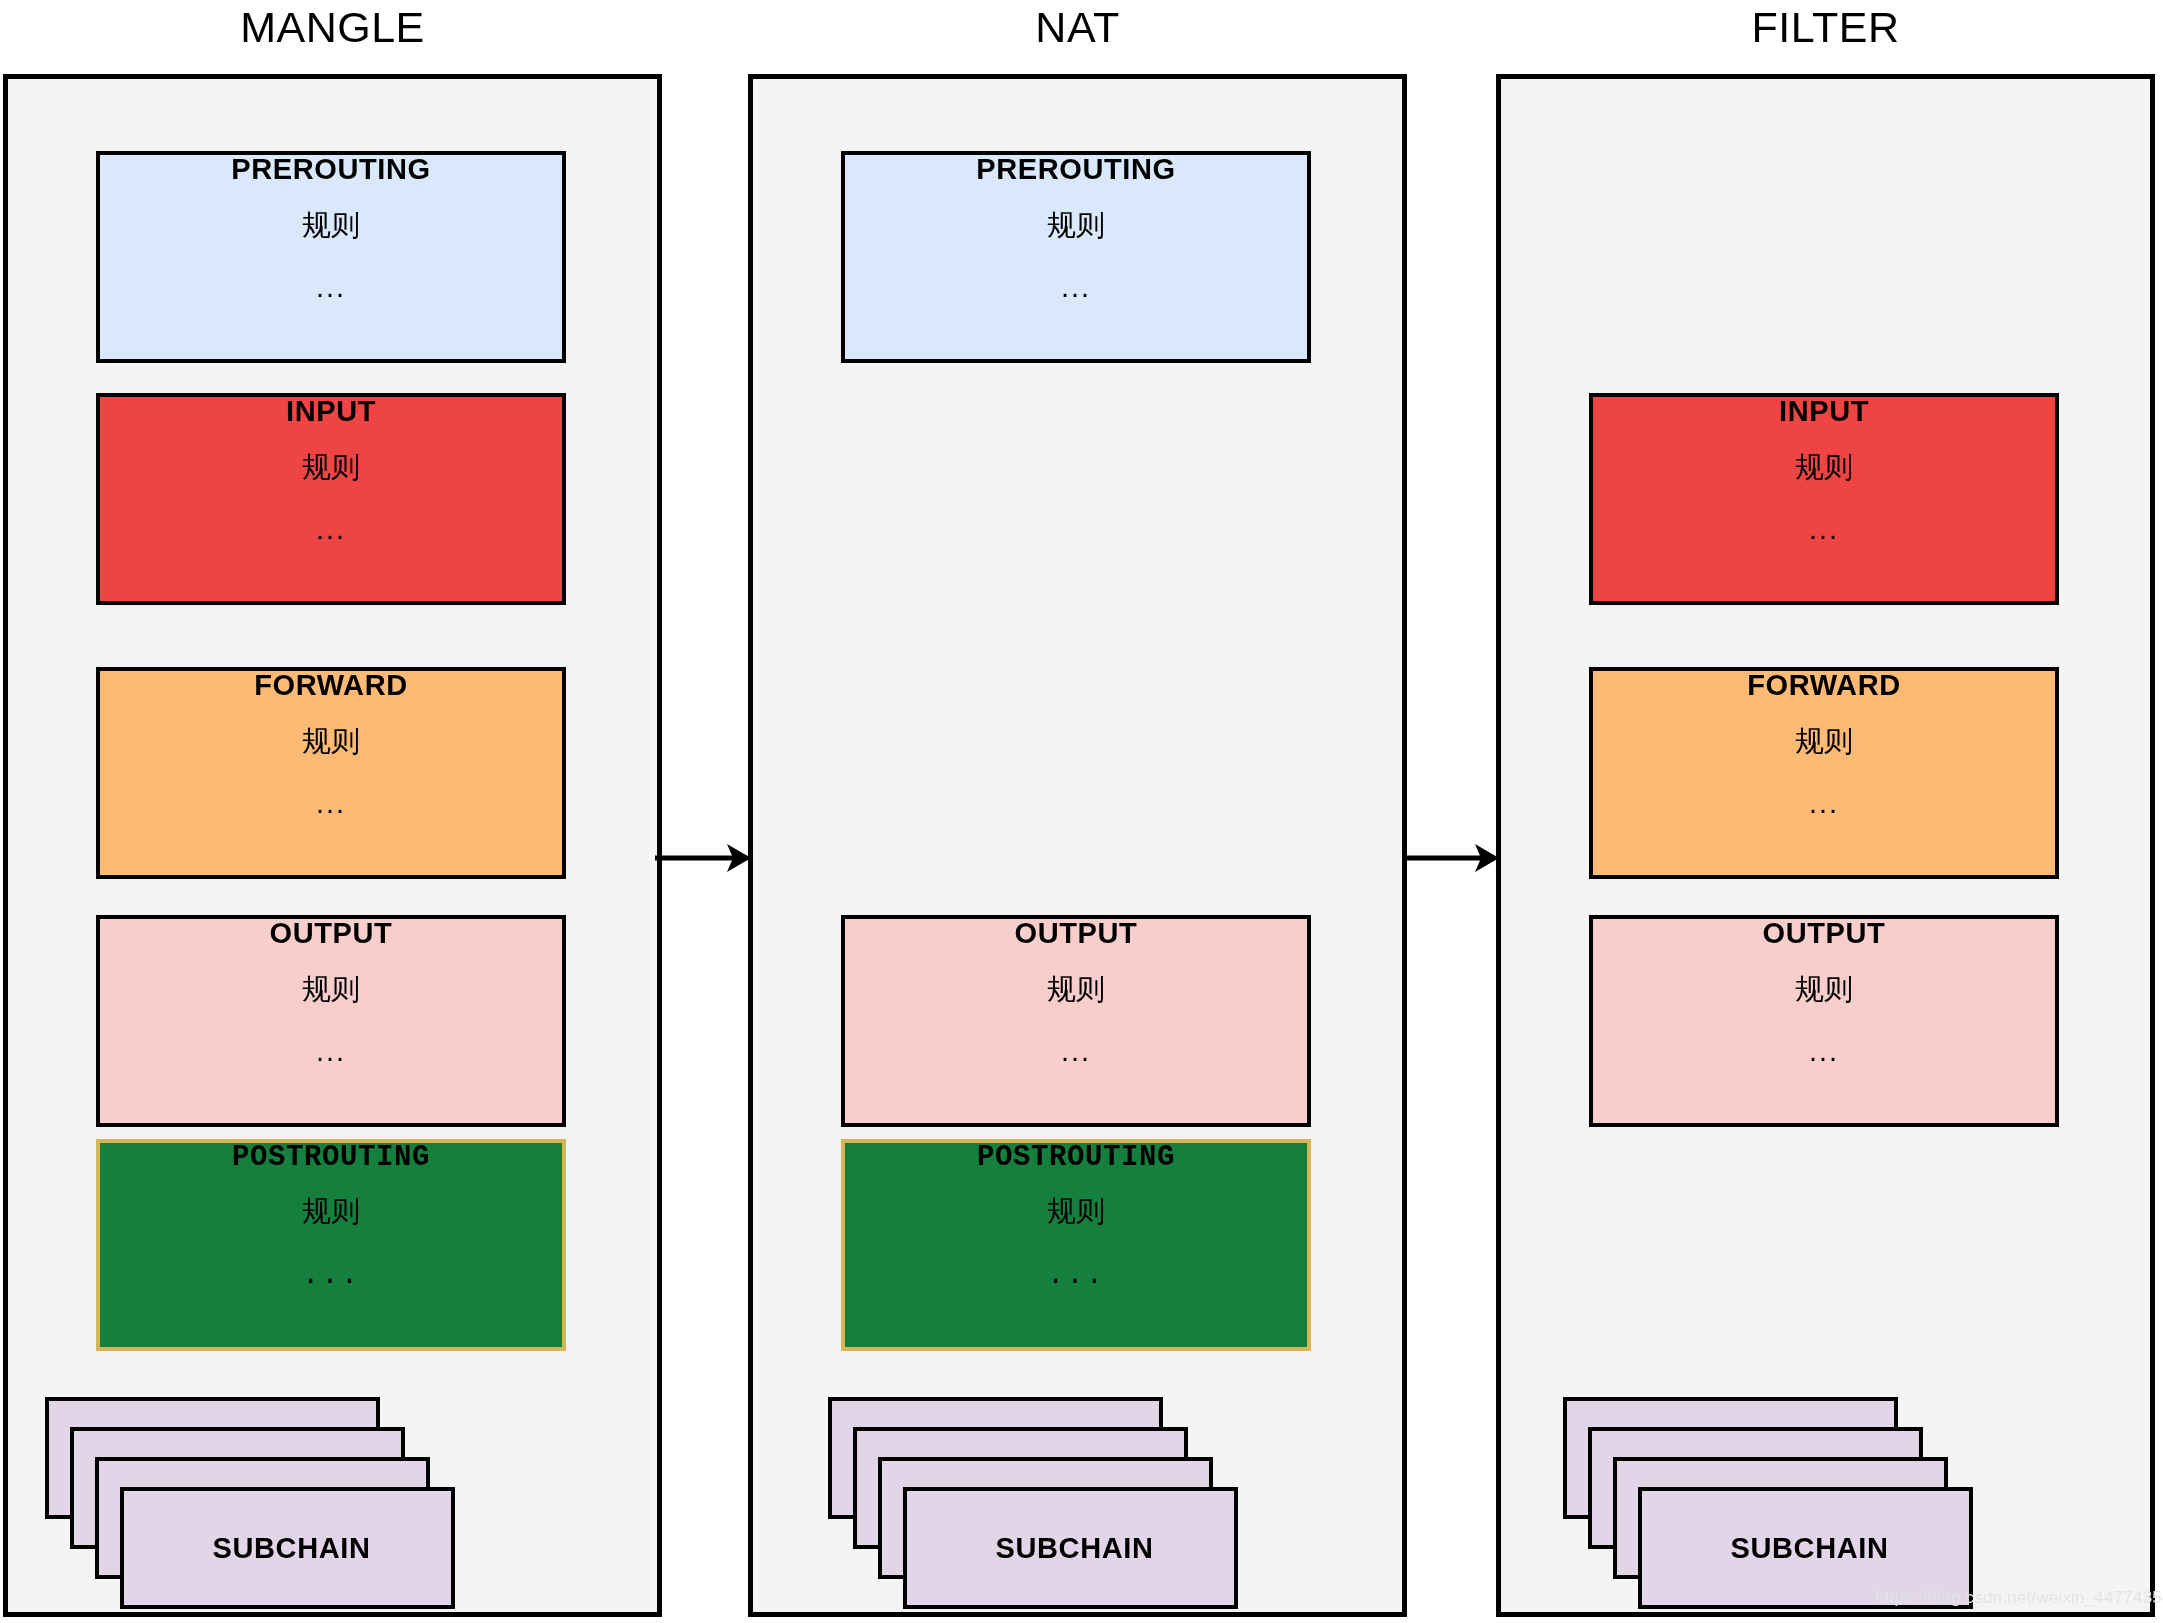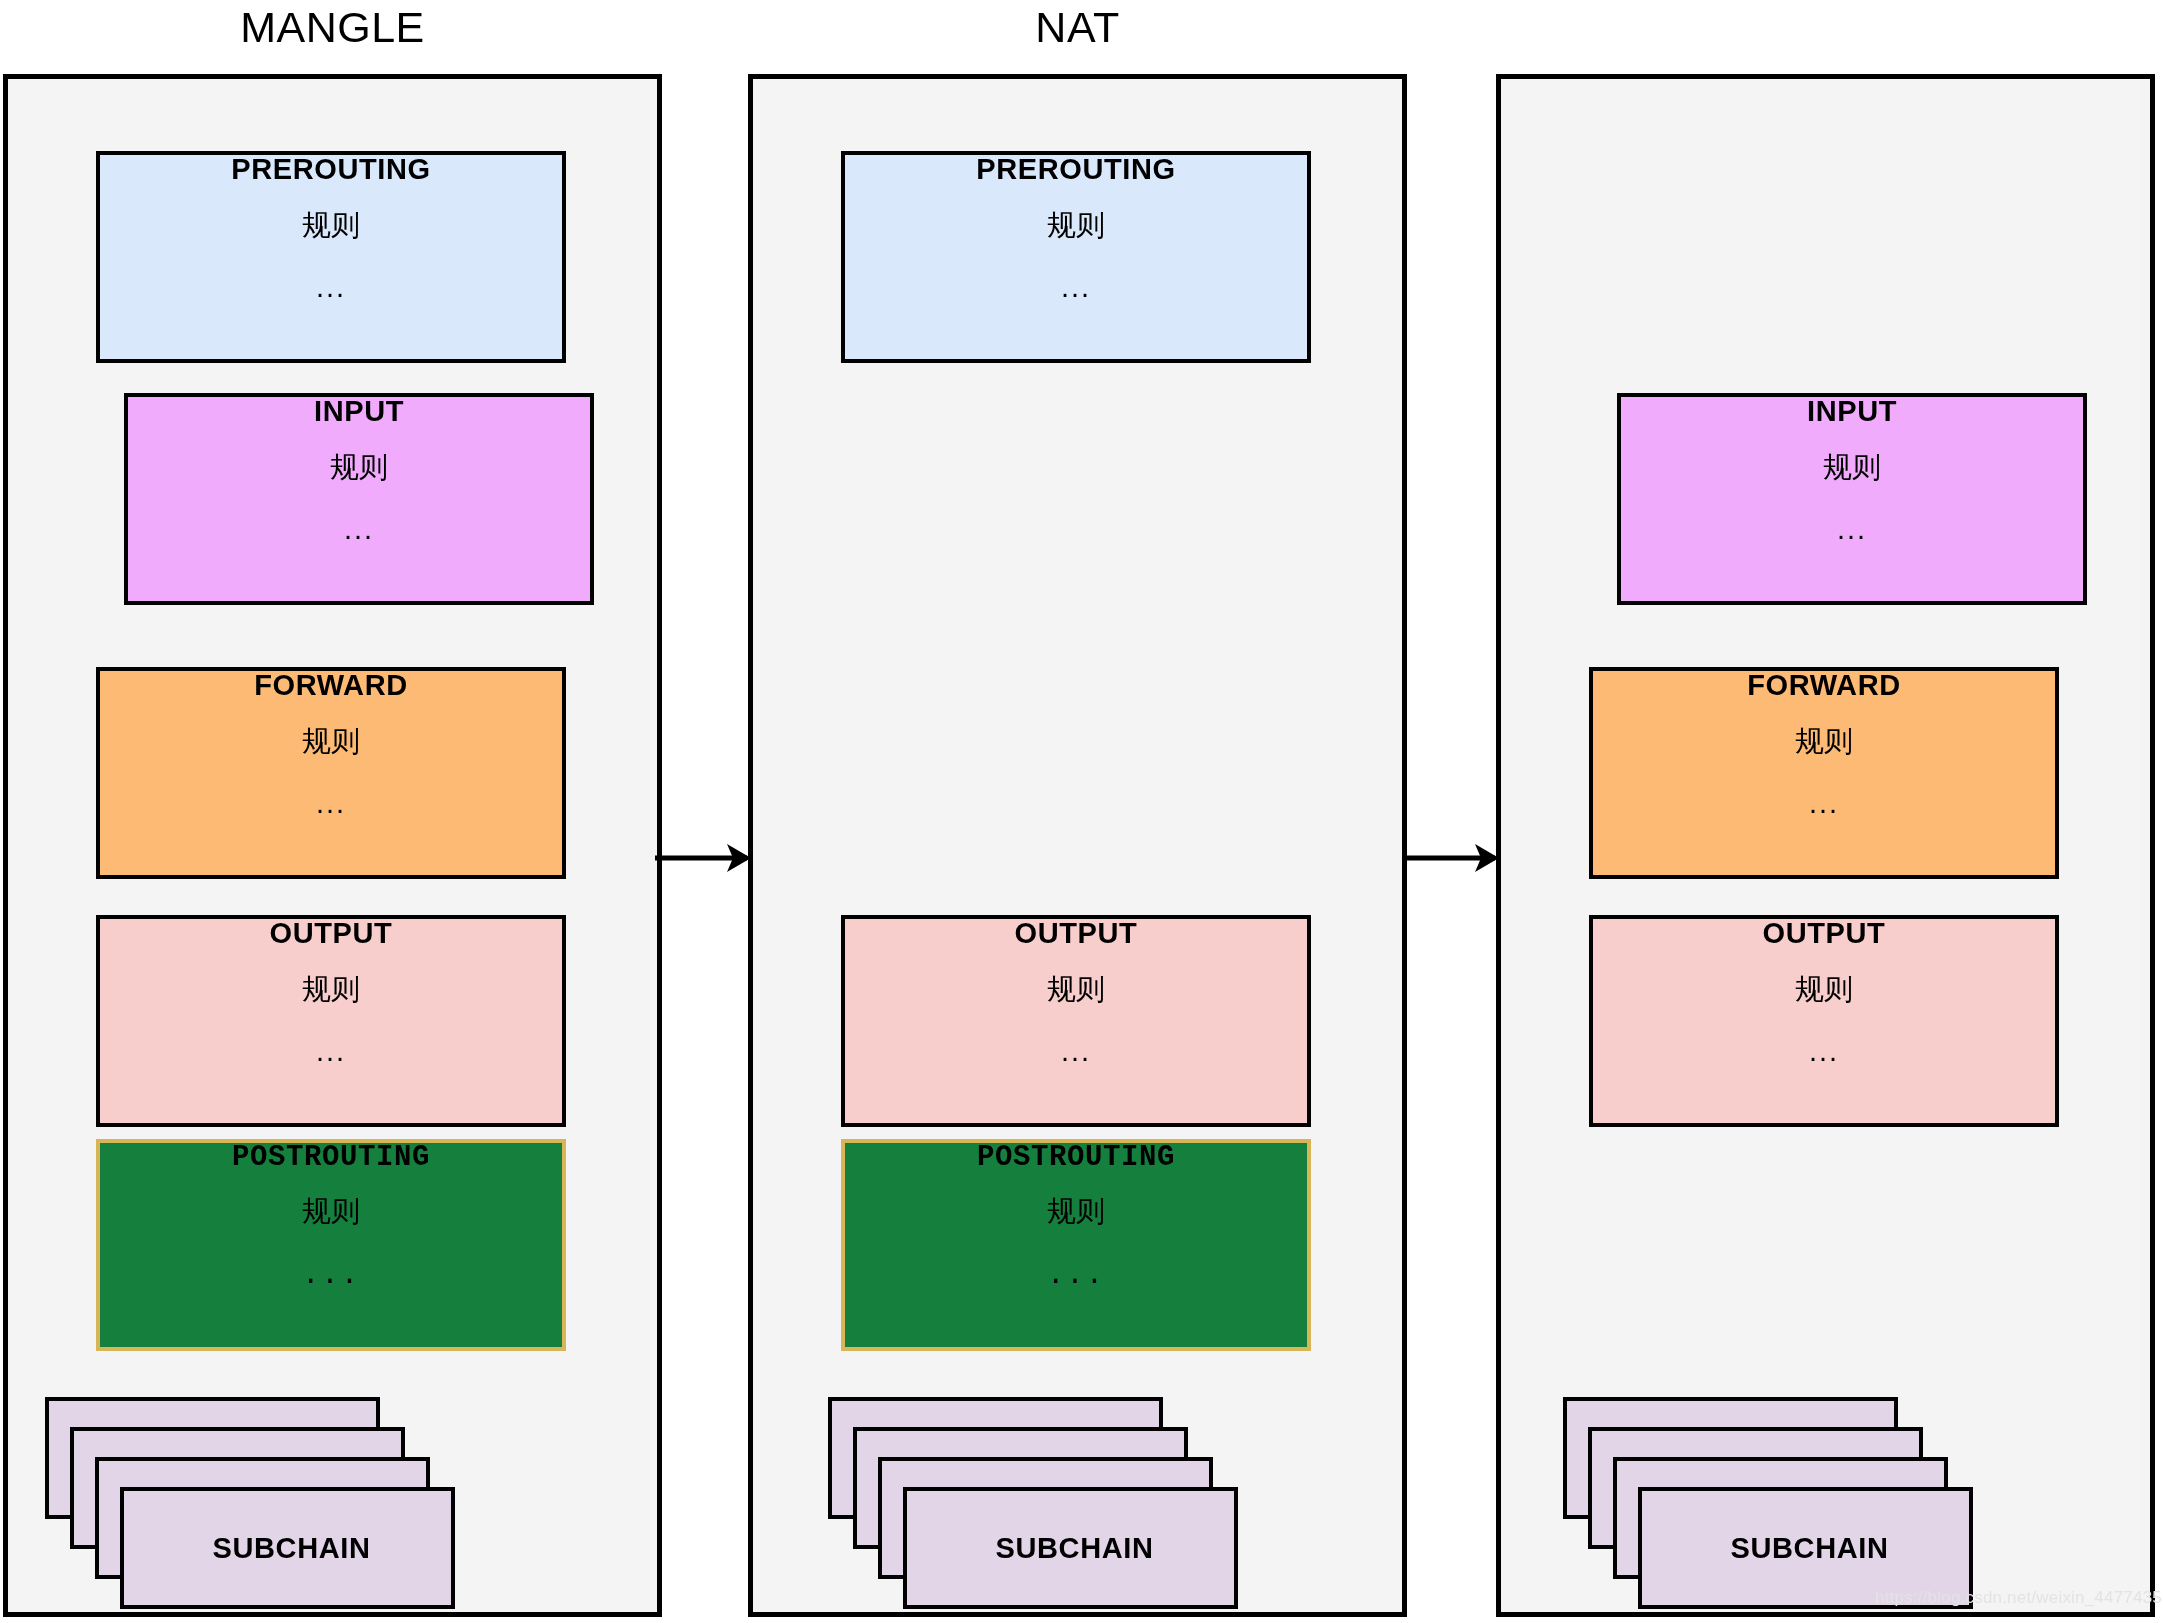--- a/index.html
+++ b/index.html
@@ -65,21 +65,21 @@
   .chain-box .chain-ellipsis {
     font-size: 29px;
     font-weight: 400;
     line-height: 1;
     margin-top: 33px;
     letter-spacing: 2px;
     white-space: nowrap;
   }
 
   .c-blue   { background: #dae8fc; border-color: #000000; }
-  .c-green  { background: #f0abfc; border-color: #000000; margin-left: 28px; }
+  .c-green  { background: #ef4444; border-color: #000000; }
   .c-orange { background: #fdba74; border-color: #000000; margin-top: 25px; }
   .c-red    { background: #f8cecc; border-color: #000000; margin-top: 24px; }
   .c-yellow { background: #15803d; border-color: #d6b656; font-family: Liberation Mono, monospace; }
 
   
   .subchain-stack {
     position: absolute;
   }
   .subchain-card {
     position: absolute;
@@ -115,20 +115,21 @@
     letter-spacing: 0.2px;
   }
 </style>
 </head>
 <body>
 
 <div id="canvas">
 
   <div class="table-title" style="left:3px; top:6px; width:659px;">MANGLE</div>
   <div class="table-title" style="left:748px; top:6px; width:659px;">NAT</div>
+  <div class="table-title" style="left:1496px; top:6px; width:659px;">FILTER</div>
 
   <div class="panel" style="left:3px; top:74px; width:659px; height:1543px;">
 
     <div class="chain-box c-blue" style="left:88px; top:72px; width:470px; height:212px;">
       <div class="chain-name">PREROUTING</div>
       <div class="chain-rule">规则</div>
       <div class="chain-ellipsis">...</div>
     </div>
 
     <div class="chain-box c-green" style="left:88px; top:314px; width:470px; height:212px;">

